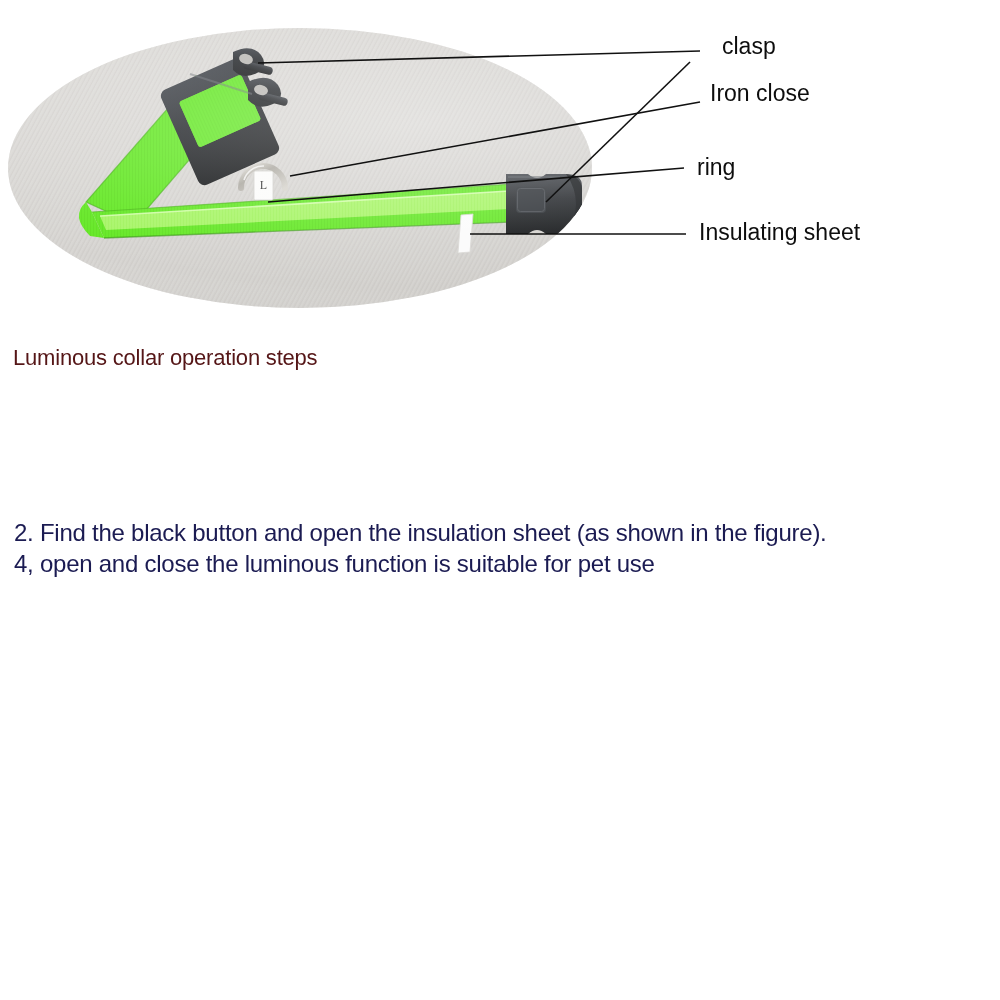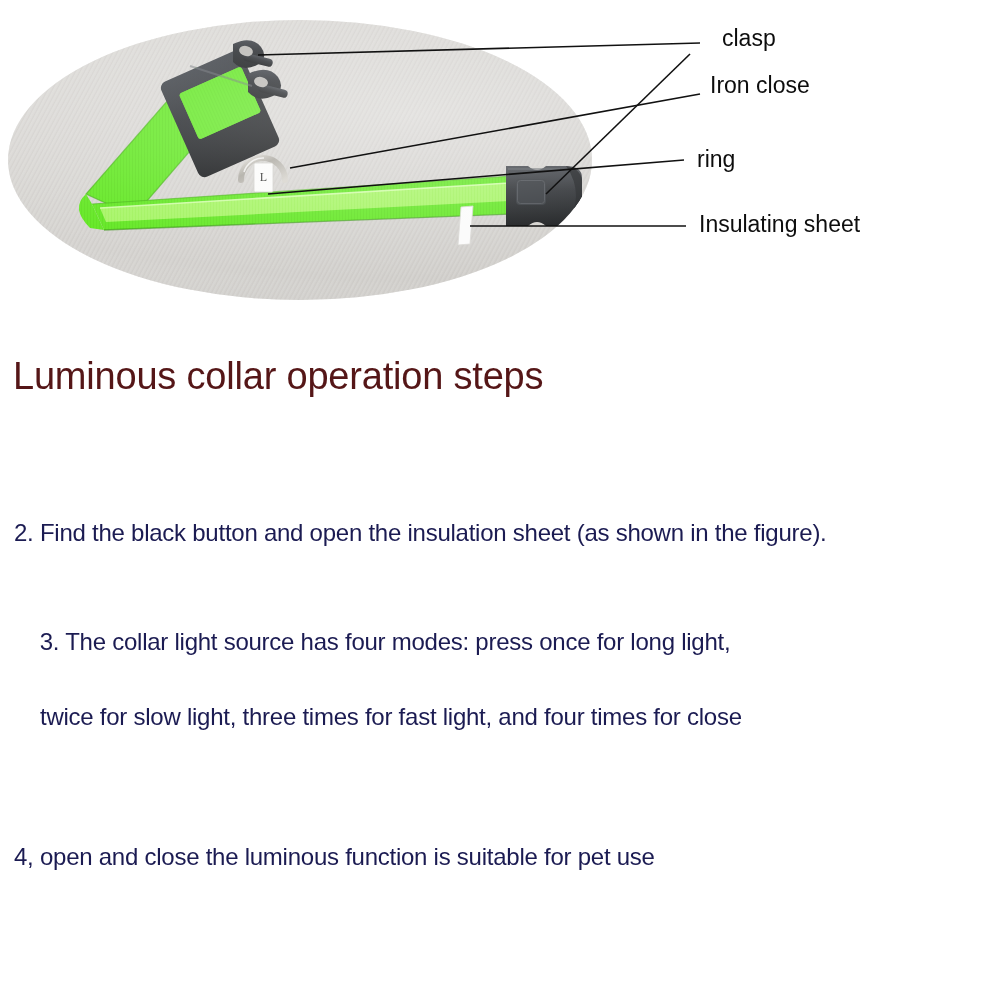--- a/index.html
+++ b/index.html
@@ -13,21 +13,21 @@
     position: relative;
     overflow: hidden;
     font-family: "Liberation Sans", sans-serif;
     background: #ffffff;
   }
 
   
   #diagram {
     position: absolute;
     left: 0;
-    top: 8px;
+    top: 16px;
     width: 868px;
     height: 300px;
   }
   #diagram-svg {
     position: absolute;
     left: 0;
     top: 0;
   }
 
   .callout-label {
@@ -41,21 +41,21 @@
   #label-clasp      { left: 722px; top: 19px; }
   #label-iron-ring  { left: 710px; top: 66px; }
   #label-size       { left: 697px; top: 140px; }
   #label-insulating { left: 699px; top: 205px; text-align: right; }
 
   
   #page-title {
     position: absolute;
     left: 13px;
     top: 330px;
-    font-size: 38px;
+    font-size: 22px;
     font-weight: 400;
     letter-spacing: -0.2px;
     color: #551617;
     font-family: "Liberation Sans", sans-serif;
     white-space: nowrap;
   }
 
   
   #steps {
     position: absolute;
@@ -65,21 +65,21 @@
   }
   .step {
     color: #1b1b52;
     font-size: 24px;
     font-family: "Liberation Sans", sans-serif;
     line-height: 1.28;
     letter-spacing: -0.25px;
     white-space: pre-wrap;
   }
   .step-1 { margin-bottom: 52px; }
-  .step-2 { margin-bottom: 48px; }
+  .step-2 { }
   .step-3 { margin-bottom: 48px; }
   .step-3 .cont { display: block; padding-left: 26px; margin-top: 13px; }
   .step-4 { margin-bottom: 0; }
 </style>
 </head>
 <body>
 
 <div id="diagram">
 
   <svg id="diagram-svg" width="1000" height="300" viewBox="0 0 1000 300">
@@ -218,19 +218,15 @@
   <div class="callout-label" id="label-insulating">Insulating sheet</div>
 </div>
 
 <h1 id="page-title">Luminous collar operation steps</h1>
 
 <div id="steps">
 
 
   <div class="step step-2">2. Find the black button and open the insulation sheet (as shown in the figure).</div>
 
-  <div class="step step-3">
-    <span>3. The collar light source has four modes: press once for long light,</span>
-    <span class="cont">twice for slow light, three times for fast light, and four times for close</span>
-  </div>
 
   <div class="step step-4">4, open and close the luminous function is suitable for pet use</div>
 </div>
 
 </body></html>

